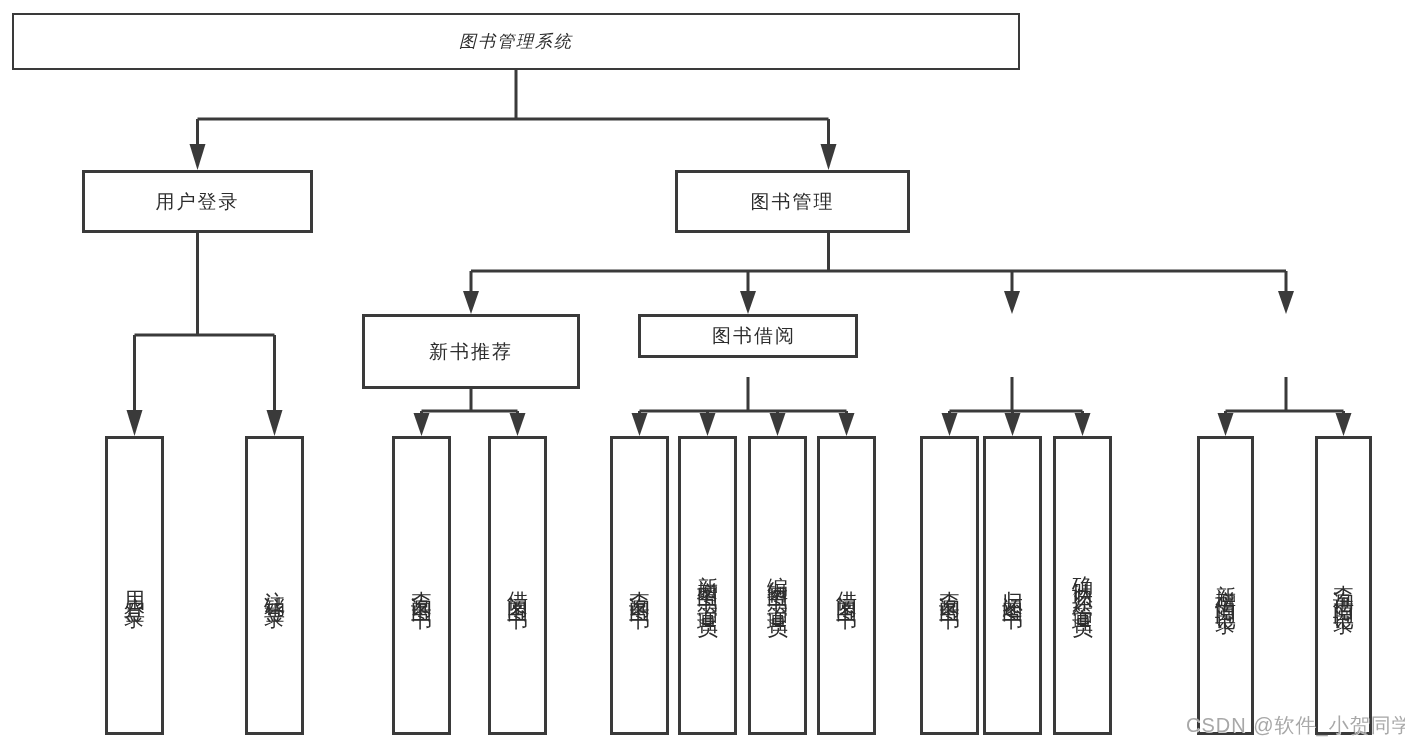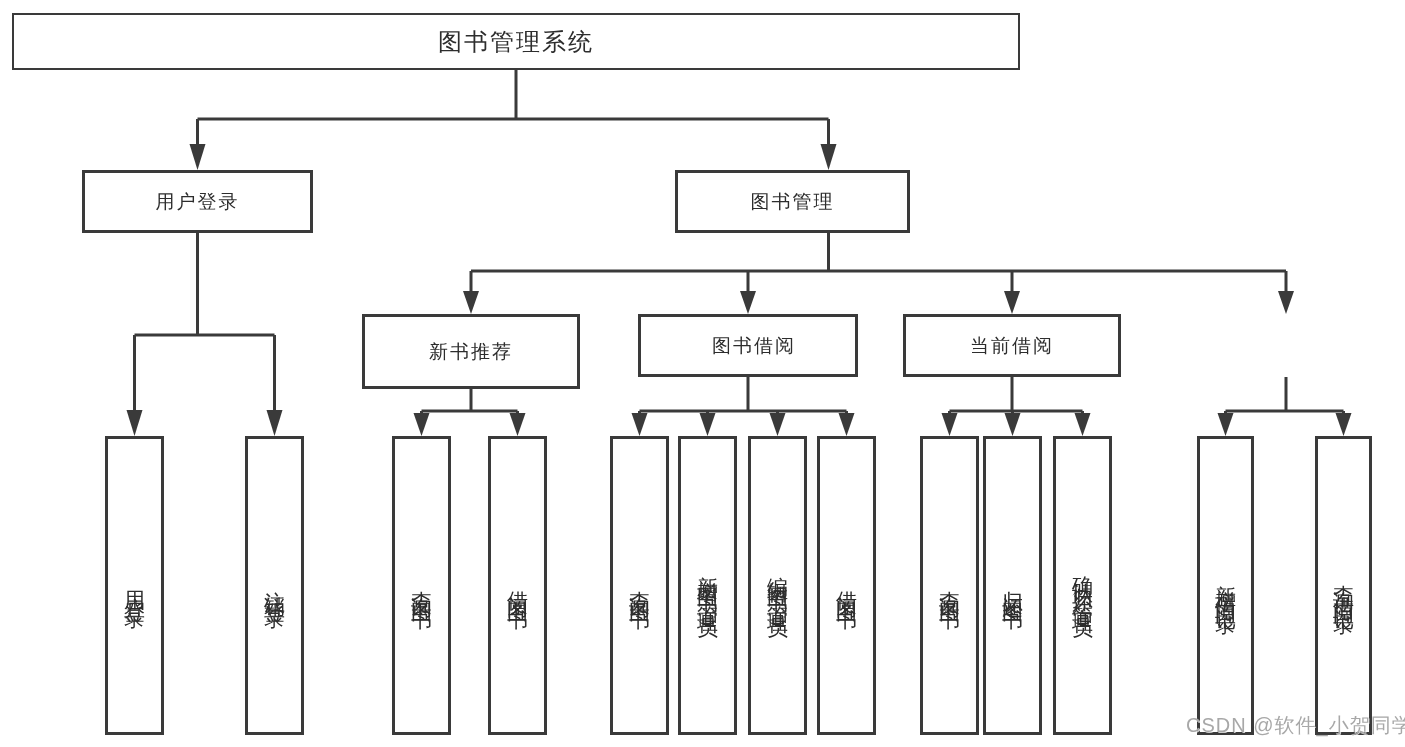--- a/index.html
+++ b/index.html
@@ -19,21 +19,21 @@
   }
   .connectors{position:absolute;left:0;top:0;z-index:1;}
   .node{
     position:absolute;
     background:#fff;
     border:3px solid var(--line);
     color:var(--text);
     display:flex;align-items:center;justify-content:center;
     z-index:2;
   }
-  .node.root{border-width:2px;font-size:24px;letter-spacing:2px;}
+  .node.root{border-width:2px;font-size:17px;letter-spacing:2px;font-style:italic;}
   .node.h{font-size:19px;letter-spacing:2px;}
   .node.v{top:436px;height:299px;width:59px;}
   .vtext{
     writing-mode:vertical-rl;
     text-orientation:mixed;
     font-size:21px;
     letter-spacing:6px;
     white-space:nowrap;
     color:var(--text);
   }
@@ -97,22 +97,21 @@
       <polygon points="1335.5,413 1351.5,413 1343.5,436"></polygon>
     </g>
   </svg>
 
   <div class="node root" style="left:12px;top:13px;width:1008px;height:57px;">图书管理系统</div>
 
   <div class="node h" style="left:82px;top:170px;width:231px;height:63px;">用户登录</div>
   <div class="node h" style="left:675px;top:170px;width:235px;height:63px;">图书管理</div>
 
   <div class="node h" style="left:362px;top:314px;width:218px;height:75px;">新书推荐</div>
-  <div class="node h" style="left:638px;top:314px;width:220px;height:63px;padding-left:12px;">图书借阅</div>
-  <div class="node h" style="left:903px;top:314px;width:218px;height:63px;">当前借阅</div>
+  <div class="node h" style="left:638px;top:314px;width:220px;height:44px;padding-left:12px;">图书借阅</div>
 
   <div class="node v" style="left:105px;">
     <span class="vtext">用户登录</span>
   </div>
   <div class="node v" style="left:245px;">
     <span class="vtext">注销登录</span>
   </div>
 
   <div class="node v" style="left:392px;">
     <span class="vtext">查询图书</span>

